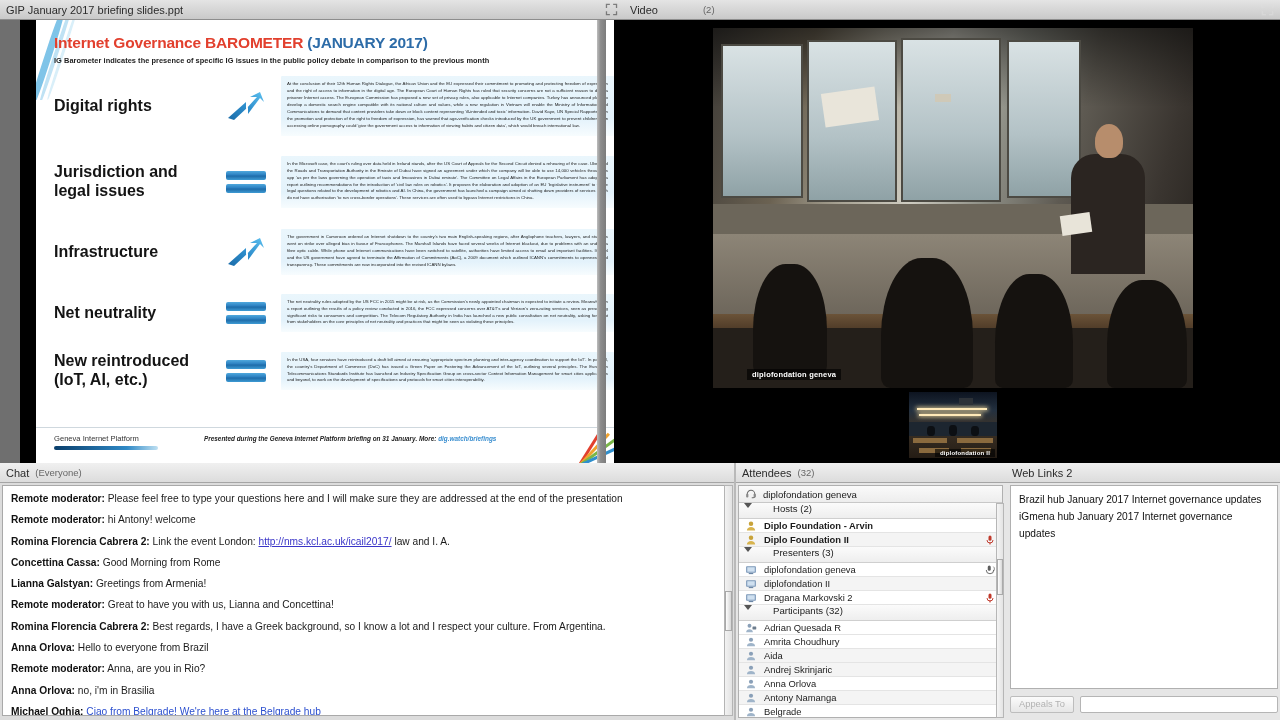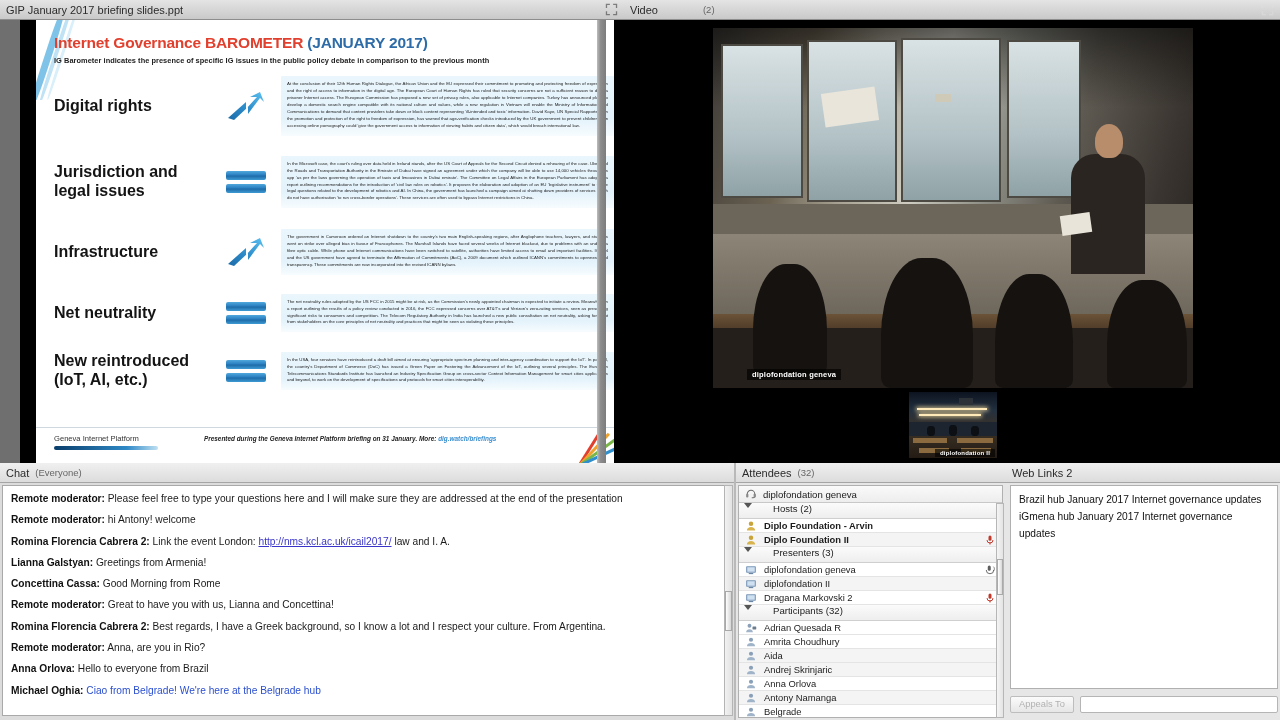--- a/index.html
+++ b/index.html
@@ -321,26 +321,27 @@
 
   <div class="pod" id="chat">
     <div class="pod-title">
       <span>Chat</span>
       <span class="cnt">(Everyone)</span>
     </div>
     <div class="chat-body">
       <div class="cmsg"><span class="who">Remote moderator:</span><span class="txt"> Please feel free to type your questions here and I will make sure they are addressed at the end of the presentation</span></div>
       <div class="cmsg"><span class="who">Remote moderator:</span><span class="txt"> hi Antony! welcome</span></div>
       <div class="cmsg"><span class="who">Romina Florencia Cabrera 2:</span><span class="txt"> Link the event London: </span><span class="lnk">http://nms.kcl.ac.uk/icail2017/</span><span class="txt"> law and I. A.</span></div>
+      <div class="cmsg"><span class="who">Concettina Cassa:</span><span class="txt"> Good Morning from Rome</span></div>
       <div class="cmsg"><span class="who">Lianna Galstyan:</span><span class="txt"> Greetings from Armenia!</span></div>
-      <div class="cmsg"><span class="who">Concettina Cassa:</span><span class="txt"> Good Morning from Rome</span></div>
       <div class="cmsg"><span class="who">Remote moderator:</span><span class="txt"> Great to have you with us, Lianna and Concettina!</span></div>
       <div class="cmsg"><span class="who">Romina Florencia Cabrera 2:</span><span class="txt"> Best regards, I have a Greek background, so I know a lot and I respect your culture. From Argentina.</span></div>
+      <div class="cmsg"><span class="who">Anna Orlova:</span><span class="txt"> Hello to everyone from Brazil</span></div>
       <div class="cmsg"><span class="who">Remote moderator:</span><span class="txt"> Anna, are you in Rio?</span></div>
-      <div class="cmsg"><span class="who">Anna Orlova:</span><span class="txt"> Hello to everyone from Brazil</span></div>
+      <div class="cmsg"><span class="who">Anna Orlova:</span><span class="txt"> no, i'm in Brasilia</span></div>
       <div class="cmsg blue"><span class="who">Michael Oghia:</span><span class="txt"> Ciao from Belgrade! We're here at the Belgrade hub</span></div>
 
     </div>
     <div class="chat-sb">
       <div class="thumb"></div>
     </div>
   </div>
 
   <div class="vsep" style="left:734px"></div>
   <div class="vsep" style="left:1004px"></div>

